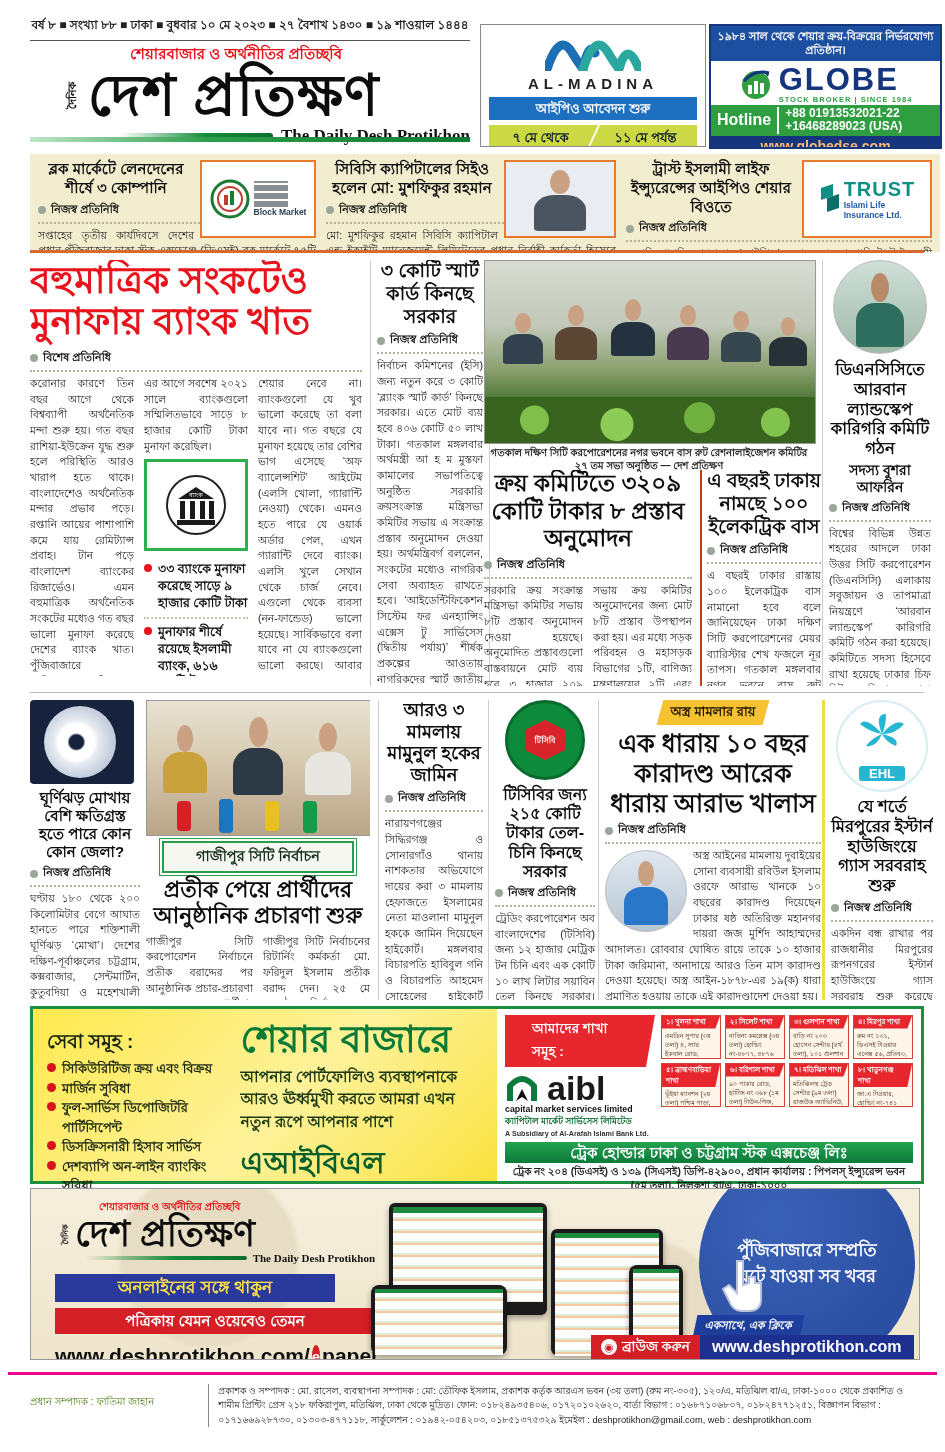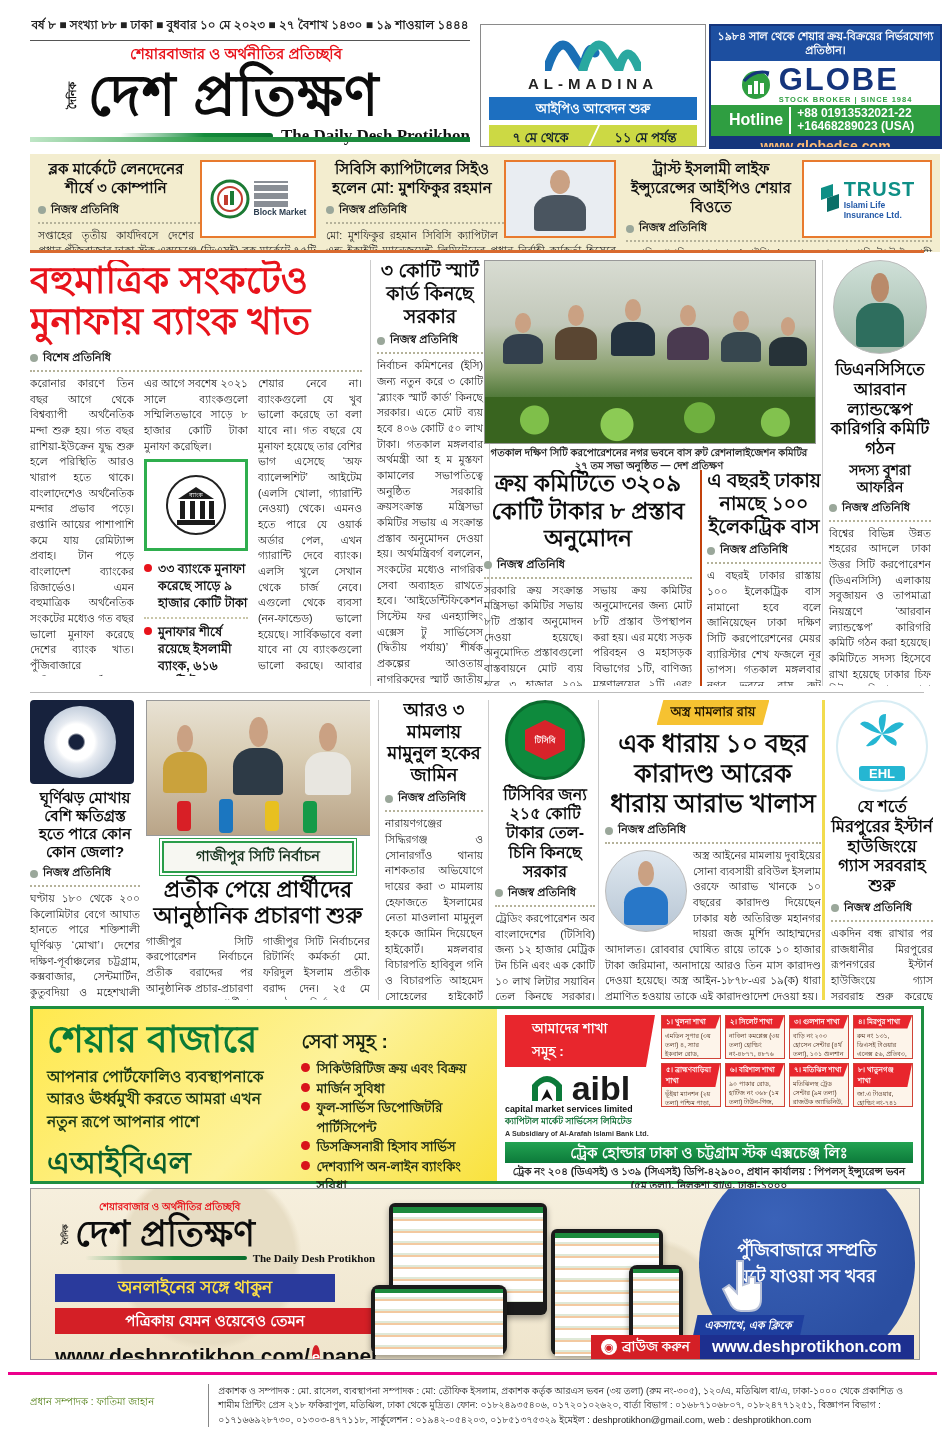--- a/index.html
+++ b/index.html
@@ -20,21 +20,21 @@
   .ad-box{border:1px solid #8a8a8a;background:#fff;overflow:hidden;}
   .alm-brand{font-size:15px;font-weight:bold;letter-spacing:5px;color:#222;}
   .alm-blue{background:#1d6fc0;color:#fff;font-size:13px;font-weight:bold;line-height:23px;}
   .alm-bottom{display:flex;background:#ccd944;font-size:13px;font-weight:bold;color:#13222c;line-height:26px;}
   .alm-bottom .cell{flex:1;}
   .alm-slash{width:2px;background:#fff;transform:skewX(-25deg);}
   .globe-box{border:2px solid #15357c;background:#fff;overflow:hidden;}
   .globe-top{background:#1d4fa0;color:#fff;font-size:11px;font-weight:bold;line-height:1.3;padding:3px 4px;}
   .globe-brand{font-size:31px;font-weight:800;color:#15357c;letter-spacing:2px;line-height:1;}
   .globe-sub{font-size:7.5px;font-weight:bold;color:#2f9e41;letter-spacing:1px;}
-  .globe-green{background:#2f9e41;color:#fff;display:flex;align-items:center;padding:2px 18px;gap:6px;}
+  .globe-green{background:#2f9e41;color:#fff;display:flex;align-items:center;padding:2px 6px;gap:6px;}
   .globe-hot{font-size:16px;font-weight:800;}
   .globe-phones{font-size:12px;font-weight:800;line-height:1.15;border-left:2px solid #fff;padding-left:6px;}
   .globe-web{background:#15357c;color:#fdba74;font-size:14px;font-weight:800;line-height:20px;}
   
   .brief{background:#f3edcf;padding:6px 8px;overflow:hidden;}
   .brief h3{margin:0;font-size:15px;font-weight:800;text-align:center;line-height:1.25;color:#101010;}
   .brief .img{float:right;background:#fff;border:2px solid #e87a2e;margin-left:6px;}
   .byline{display:flex;align-items:center;gap:5px;font-weight:bold;font-size:11px;color:#101010;margin:3px 0 0;}
   .byline::before{content:"";width:8px;height:8px;border-radius:50%;background:#9aa79a;flex:0 0 auto;}
   .dotrule{border-bottom:2px dotted #b5b29a;margin:2px 0 4px;}
@@ -401,41 +401,41 @@
       <div style="background:#25b6d2;color:#fff;font-weight:800;font-size:13px;padding:0 10px;border-radius:3px;">EHL</div>
     </div>
     <h2 class="hl ctr" style="font-size:16.5px;margin-top:5px;">যে শর্তে মিরপুরের ইস্টার্ন হাউজিংয়ে গ্যাস সরবরাহ শুরু</h2>
     <div class="byline">নিজস্ব প্রতিনিধি</div>
     <div class="dotrule"></div>
     <div class="body-txt jst"><span>একদিন বন্ধ রাখার পর রাজধানীর মিরপুরের রূপনগরের ইস্টার্ন হাউজিংয়ে গ্যাস সরবরাহ শুরু করেছে তিতাস গ্যাস কর্তৃপক্ষ। গতকাল সন্ধ্যা থেকে এ এলাকায় গ্যাস সরবরাহ স্বাভাবিক হয়। এর আগে অবৈধ সংযোগ বিচ্ছিন্ন করতে অভিযান চালায় তিতাস। বৈধ গ্রাহকদের আবেদন সাপেক্ষে নিয়ম মেনে পুনঃসংযোগ দেওয়ার শর্তে গ্যাস সরবরাহ চালু করা হয়। ইস্টার্ন হাউজিংয়ের বাসিন্দারা এতে স্বস্তি প্রকাশ করেছেন। তিতাস জানিয়েছে, ভবিষ্যতে অবৈধ সংযোগ পেলে ফের সরবরাহ বন্ধ করে দেওয়া হবে।</span> </div>
   </div>
 
   <div class="abs adband" style="left:30px;top:1006px;width:888px;height:172px;">
     <div class="sb-yellow" style="width:440px;flex:0 0 auto;">
-      <div style="width:56%;">
-        <h2 class="sb-title">শেয়ার বাজারে</h2>
-        <div class="sb-text" style="margin-top:8px;">আপনার পোর্টফোলিও ব্যবস্থাপনাকে আরও ঊর্ধ্বমুখী করতে আমরা এখন নতুন রূপে আপনার পাশে</div>
-        <div class="sb-brand">এআইবিএল</div>
-        <div class="sb-brand2">ক্যাপিটাল মার্কেট সার্ভিসেস লিঃ</div>
-      </div>
       <div style="flex:1;padding-top:6px;">
         <div class="svc-title">সেবা সমূহ :</div>
         <div class="svc">সিকিউরিটিজ ক্রয় এবং বিক্রয়</div>
         <div class="svc">মার্জিন সুবিধা</div>
         <div class="svc">ফুল-সার্ভিস ডিপোজিটরি পার্টিসিপেন্ট</div>
         <div class="svc">ডিসক্রিসনারী হিসাব সার্ভিস</div>
         <div class="svc">দেশব্যাপি অন-লাইন ব্যাংকিং সুবিধা</div>
         <div class="svc">ইসলামী শরীয়াহ্ মোতাবেক পরিচালিত</div>
       </div>
+      <div style="width:56%;">
+        <h2 class="sb-title">শেয়ার বাজারে</h2>
+        <div class="sb-text" style="margin-top:8px;">আপনার পোর্টফোলিও ব্যবস্থাপনাকে আরও ঊর্ধ্বমুখী করতে আমরা এখন নতুন রূপে আপনার পাশে</div>
+        <div class="sb-brand">এআইবিএল</div>
+        <div class="sb-brand2">ক্যাপিটাল মার্কেট সার্ভিসেস লিঃ</div>
+      </div>
     </div>
     <div class="aibl-right">
       <div style="display:flex;gap:6px;">
         <div style="width:150px;flex:0 0 auto;">
           <span class="red-banner">আমাদের শাখা সমূহ :</span>
-          <div style="display:flex;align-items:center;gap:8px;margin-top:6px;justify-content:center;">
+          <div style="display:flex;align-items:center;gap:8px;margin-top:6px;">
             <svg width="34" height="30" viewBox="0 0 34 30">
               <path d="M2 28 L2 12 Q17 -6 32 12 L32 28 L26 28 L26 14 Q17 4 8 14 L8 28 Z" fill="#0c7a3a"></path>
               <path d="M11 28 L17 16 L23 28 L17 24 Z" fill="#111"></path>
             </svg>
             <span class="aibl-word">aibl</span>
           </div>
           <div class="aibl-l1">capital market services limited</div>
           <div class="aibl-l2">ক্যাপিটাল মার্কেট সার্ভিসেস লিমিটেড</div>
           <div class="aibl-l3">A Subsidiary of Al-Arafah Islami Bank Ltd.</div>
         </div>

